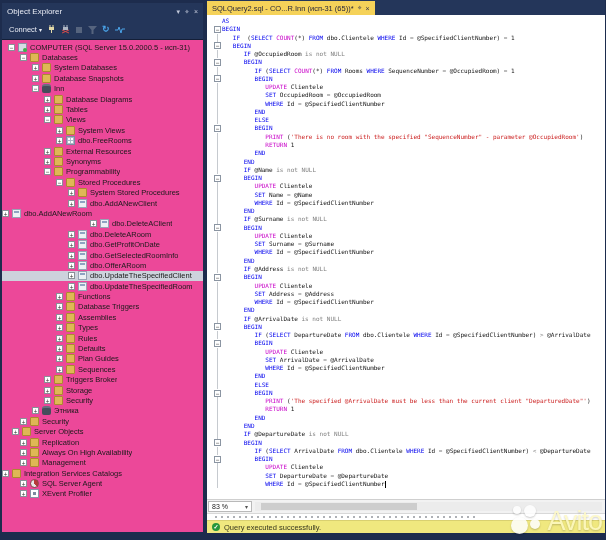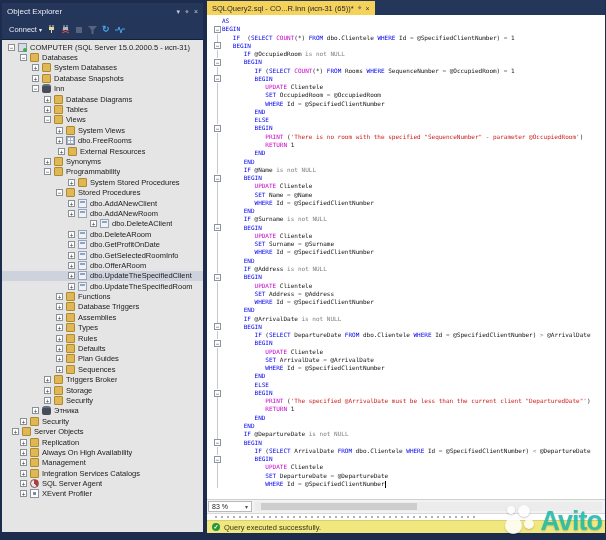--- a/index.html
+++ b/index.html
@@ -11,21 +11,21 @@
       display:flex;flex-direction:column;}
   .oe-title{height:17px;background:#24365a;color:#e8ebf4;font-size:8px;display:flex;
             align-items:center;padding:0 5px;flex:none;}
   .oe-title .sp{flex:1}
   .oe-title .ticn{color:#c3cadb;font-size:7px;margin-left:5px;cursor:default}
   .oe-tools{height:19px;background:#24365a;display:flex;align-items:center;gap:5px;
             padding:0 7px;flex:none;border-bottom:1px solid #141f38}
   .connect{color:#e8ebf4;font-size:7.5px;display:flex;align-items:center;gap:2px}
   .tbicn{display:flex;align-items:center}
   .refresh{color:#4aa3e8;font-size:9px;font-weight:bold;line-height:9px}
-  .oe-tree{flex:1;overflow:hidden;padding-top:2px;background:#e5e5e5}
+  .oe-tree{flex:1;overflow:hidden;padding-top:2px;background:#ec4899}
   .tree-row{display:flex;align-items:center;height:10.4px;font-size:7.5px;color:#1a1a1a;
             white-space:nowrap;}
   .tree-row.selected{background:#cdd2dc}
   .expander{flex:none;width:7px;height:7px;box-sizing:border-box;border:1px solid #8a9098;
             background:#fff;color:#333;font:6px/5px "DejaVu Sans Mono",monospace;
             text-align:center;margin-right:3px}
   .ticon{flex:none;width:9px;height:9px;margin-right:3px;position:relative;box-sizing:border-box}
   .ticon.folder{background:#dfb755;border:1px solid #ad8a2e;border-radius:1px}
   .ticon.db{background:#454d5b;border-top:2px solid #67707f;border-radius:3px 3px 2px 2px}
   .ticon.server{background:#d6dce4;border:1px solid #8a94a5}
@@ -86,21 +86,21 @@
               padding:0 5px;font-size:7.5px;color:#37371f;flex:none;border-top:1px solid #d9d070}
   .okdot{flex:none;width:8px;height:8px;border-radius:50%;background:#27963c;color:#fff;
          font-size:6px;line-height:8px;text-align:center;font-weight:bold}
 
   
   .watermark{position:absolute;right:4px;bottom:3px;display:flex;align-items:center;
              z-index:9;opacity:.85;pointer-events:none}
   .wm-circ{position:relative;width:34px;height:32px;margin-right:2px}
   .wm-circ i{position:absolute;border-radius:50%;background:#fff;
              box-shadow:0 1px 2px rgba(0,0,0,.25)}
-  .wm-text{font-size:27px;font-weight:bold;color:#14b8a6;letter-spacing:-1px;
+  .wm-text{font-size:27px;font-weight:normal;color:#fef9c3;letter-spacing:-1px;
            text-shadow:0 1px 2px rgba(0,0,0,.25);line-height:30px}
 </style>
 </head>
 <body>
 
 <div id="oe">
   <div class="oe-title">
     <span>Object Explorer</span>
     <span class="sp"></span>
     <span class="ticn">▾</span>
@@ -187,51 +187,51 @@
       <div class="tree-row" style="padding-left: 54px;">
         <span class="expander plus">+</span>
         <span class="ticon folder"></span>
         <span class="tlabel">System Views</span>
       </div>
       <div class="tree-row" style="padding-left: 54px;">
         <span class="expander plus">+</span>
         <span class="ticon view"></span>
         <span class="tlabel">dbo.FreeRooms</span>
       </div>
-      <div class="tree-row" style="padding-left: 56px;">
+      <div class="tree-row" style="padding-left: 42px;">
         <span class="expander plus">+</span>
         <span class="ticon folder"></span>
         <span class="tlabel">External Resources</span>
       </div>
       <div class="tree-row" style="padding-left: 42px; align-items: center;">
         <span class="expander plus">+</span>
         <span class="ticon folder"></span>
         <span class="tlabel">Synonyms</span>
       </div>
       <div class="tree-row" style="padding-left: 42px;">
         <span class="expander minus">−</span>
         <span class="ticon folder"></span>
         <span class="tlabel">Programmability</span>
       </div>
+      <div class="tree-row" style="padding-left: 54px;">
+        <span class="expander minus">−</span>
+        <span class="ticon folder"></span>
+        <span class="tlabel">Stored Procedures</span>
+      </div>
       <div class="tree-row" style="padding-left: 66px;">
         <span class="expander plus">+</span>
         <span class="ticon folder"></span>
         <span class="tlabel">System Stored Procedures</span>
       </div>
-      <div class="tree-row" style="padding-left: 54px;">
-        <span class="expander minus">−</span>
-        <span class="ticon folder"></span>
-        <span class="tlabel">Stored Procedures</span>
-      </div>
       <div class="tree-row" style="padding-left: 66px;">
         <span class="expander plus">+</span>
         <span class="ticon proc"></span>
         <span class="tlabel">dbo.AddANewClient</span>
       </div>
-      <div class="tree-row" style="padding-left: 66px;">
+      <div class="tree-row" style="">
         <span class="expander plus">+</span>
         <span class="ticon proc"></span>
         <span class="tlabel">dbo.AddANewRoom</span>
       </div>
       <div class="tree-row" style="padding-left: 88px;">
         <span class="expander plus">+</span>
         <span class="ticon proc"></span>
         <span class="tlabel">dbo.DeleteAClient</span>
       </div>
       <div class="tree-row" style="padding-left: 66px;">
@@ -342,21 +342,21 @@
       <div class="tree-row" style="padding-left: 18px;">
         <span class="expander plus">+</span>
         <span class="ticon folder"></span>
         <span class="tlabel">Always On High Availability</span>
       </div>
       <div class="tree-row" style="padding-left: 18px;">
         <span class="expander plus">+</span>
         <span class="ticon folder"></span>
         <span class="tlabel">Management</span>
       </div>
-      <div class="tree-row" style="padding-left: 18px;">
+      <div class="tree-row" style="">
         <span class="expander plus">+</span>
         <span class="ticon folder"></span>
         <span class="tlabel">Integration Services Catalogs</span>
       </div>
       <div class="tree-row" style="padding-left: 18px;">
         <span class="expander plus">+</span>
         <span class="ticon agent"></span>
         <span class="tlabel">SQL Server Agent</span>
       </div>
       <div class="tree-row" style="padding-left: 18px;">

